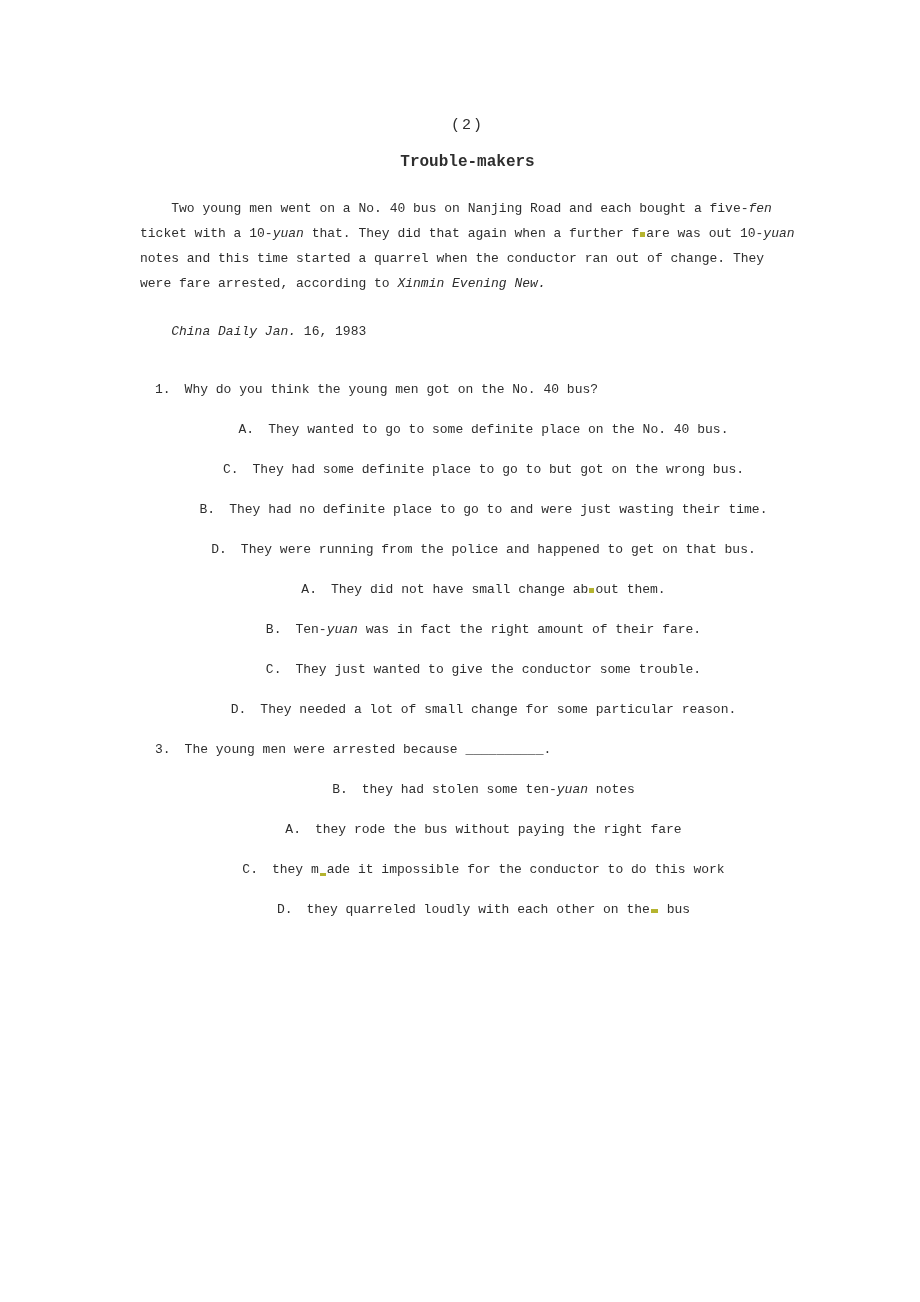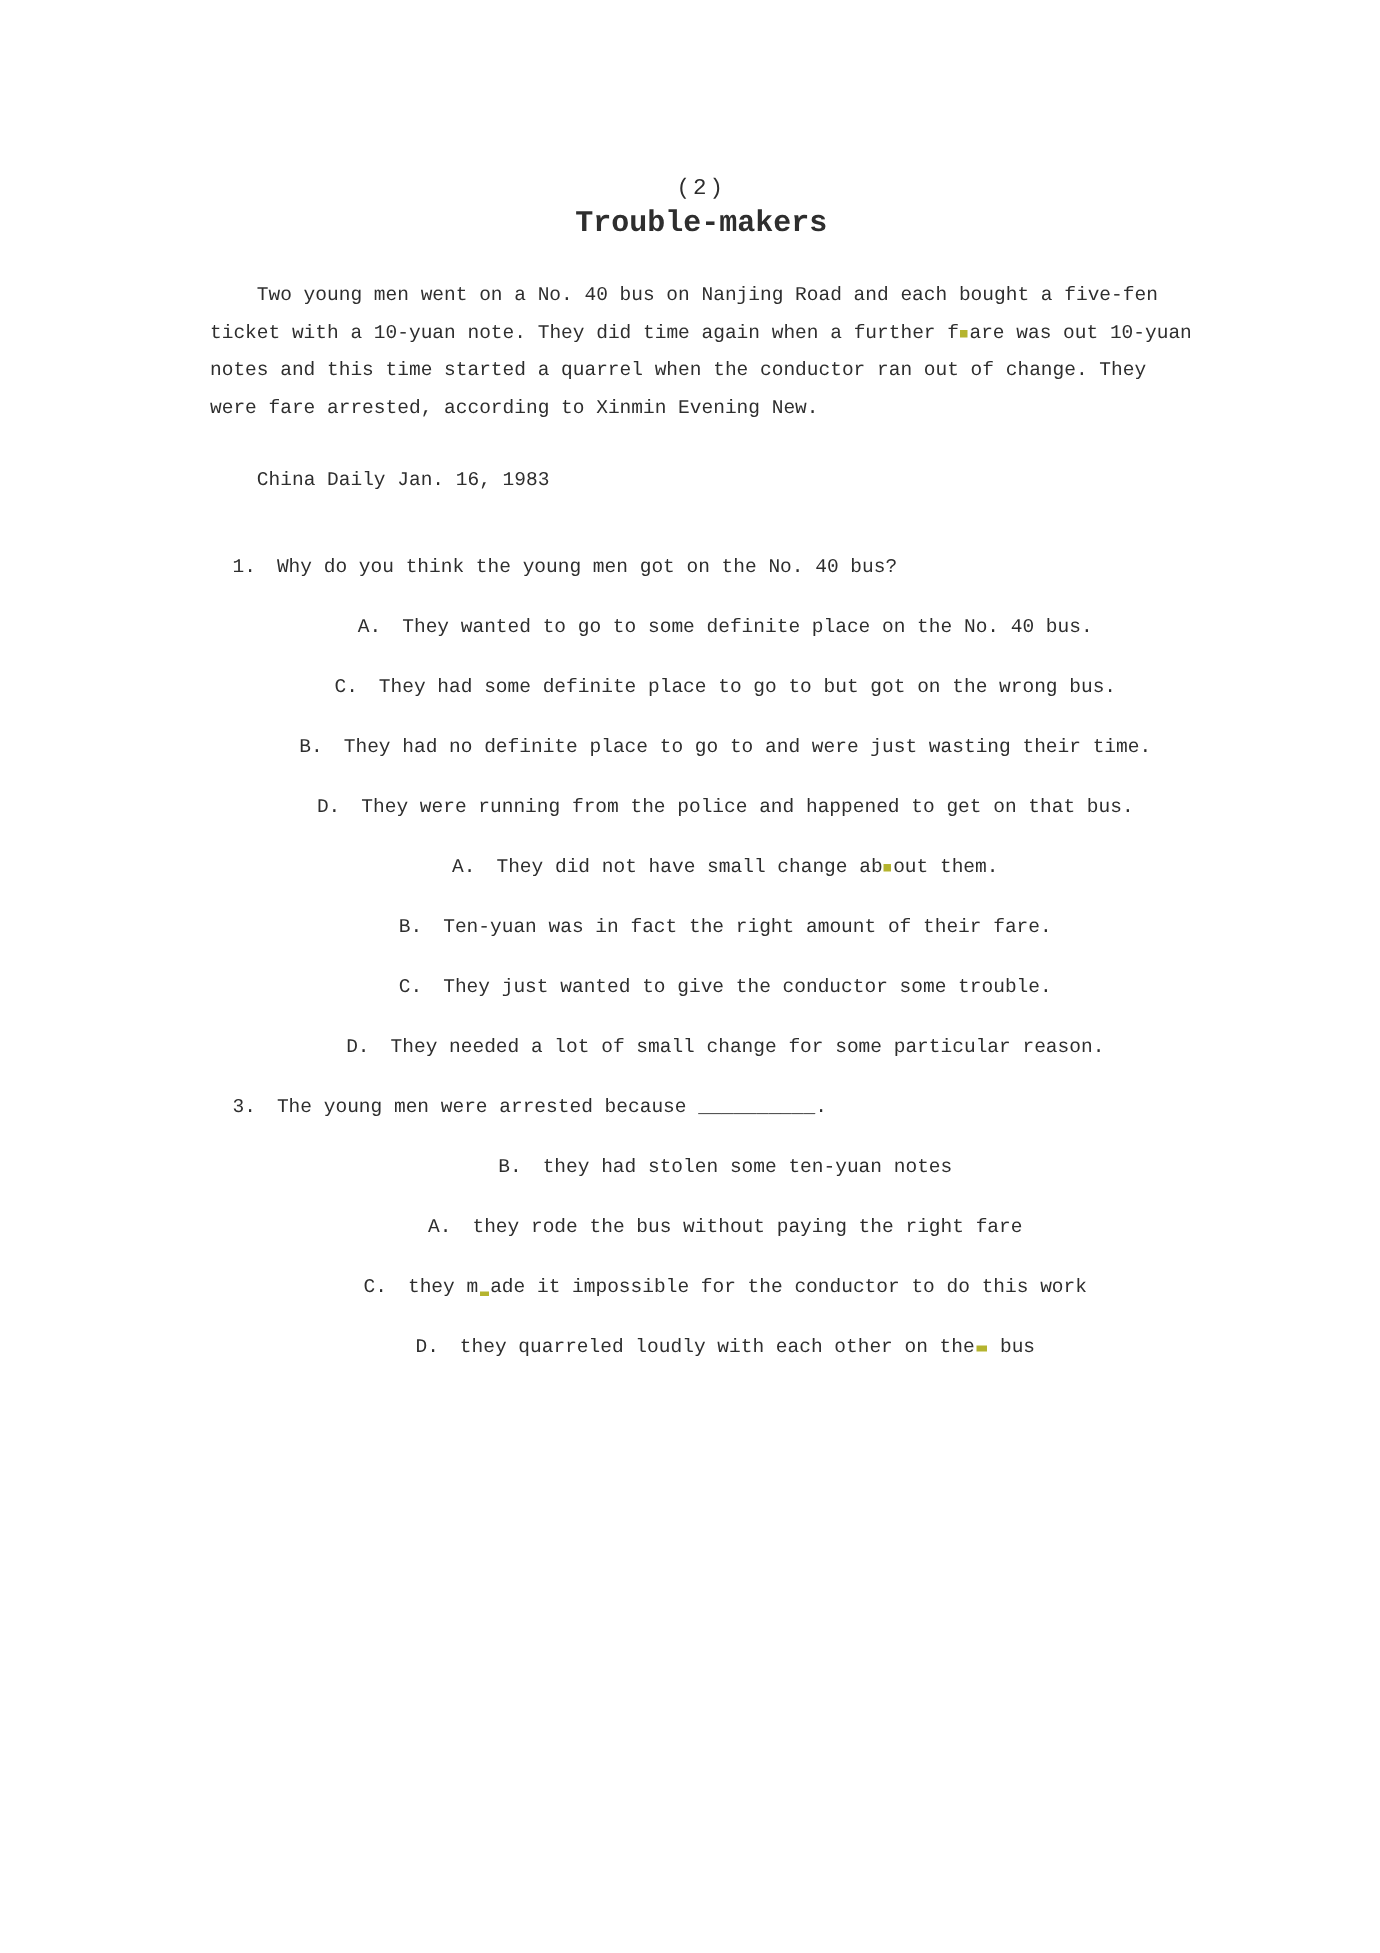--- a/index.html
+++ b/index.html
@@ -19,37 +19,37 @@
   }
   .section-number {
     text-align: center;
     line-height: 20px;
     font-size: 15px;
     letter-spacing: 2px;
   }
   .doc-title {
     text-align: center;
     line-height: 20px;
-    margin-top: 4px;
-    font-size: 20px;
+    margin-top: 16px;
+    font-size: 16px;
     font-weight: bold;
   }
   .passage {
     margin-top: 24px;
   }
   .passage .pline {
     white-space: pre;
     line-height: 25px;
   }
   .byline {
     line-height: 16px;
     margin-top: 12px;
     white-space: pre;
   }
-  .italic { }
+  .italic { font-style: italic; }
   .questions { margin-top: 26px; }
   .q-row {
     line-height: 16px;
     margin-bottom: 24px;
     white-space: pre;
     padding-left: 15px;
   }
   .opt-row {
     line-height: 16px;
     margin-bottom: 24px;
@@ -71,21 +71,21 @@
 <body>
 
 <div class="page">
 
   <div class="section-number">(2)</div>
 
   <div class="doc-title">Trouble-makers</div>
 
   <div class="passage" id="passage">
       <div class="pline"><span>    Two young men went on a No. 40 bus on Nanjing Road and each bought a five-</span><span class="italic">fen</span></div>
-      <div class="pline"><span>ticket with a 10-</span><span class="italic">yuan</span><span> note. They did time again when a further f</span><span class="mark mark-sq"></span><span>are was out 10-</span><span class="italic">yuan</span></div>
+      <div class="pline"><span>ticket with a 10-</span><span class="italic">yuan</span><span> that. They did that again when a further f</span><span class="mark mark-sq"></span><span>are was out 10-</span><span class="italic">yuan</span></div>
       <div class="pline"><span>notes and this time started a quarrel when the conductor ran out of change. They</span></div>
       <div class="pline"><span>were fare arrested, according to </span><span class="italic">Xinmin Evening New.</span></div>
     </div>
 
   <div class="byline">
     <span class="italic">China Daily Jan.</span><span> 16, 1983</span>
   </div>
 
   <div class="questions" id="questions">
       <div class="q-row"><span class="q-num">1.</span><span class="gap"></span><span>Why do you think the young men got on the No. 40 bus?</span></div>

